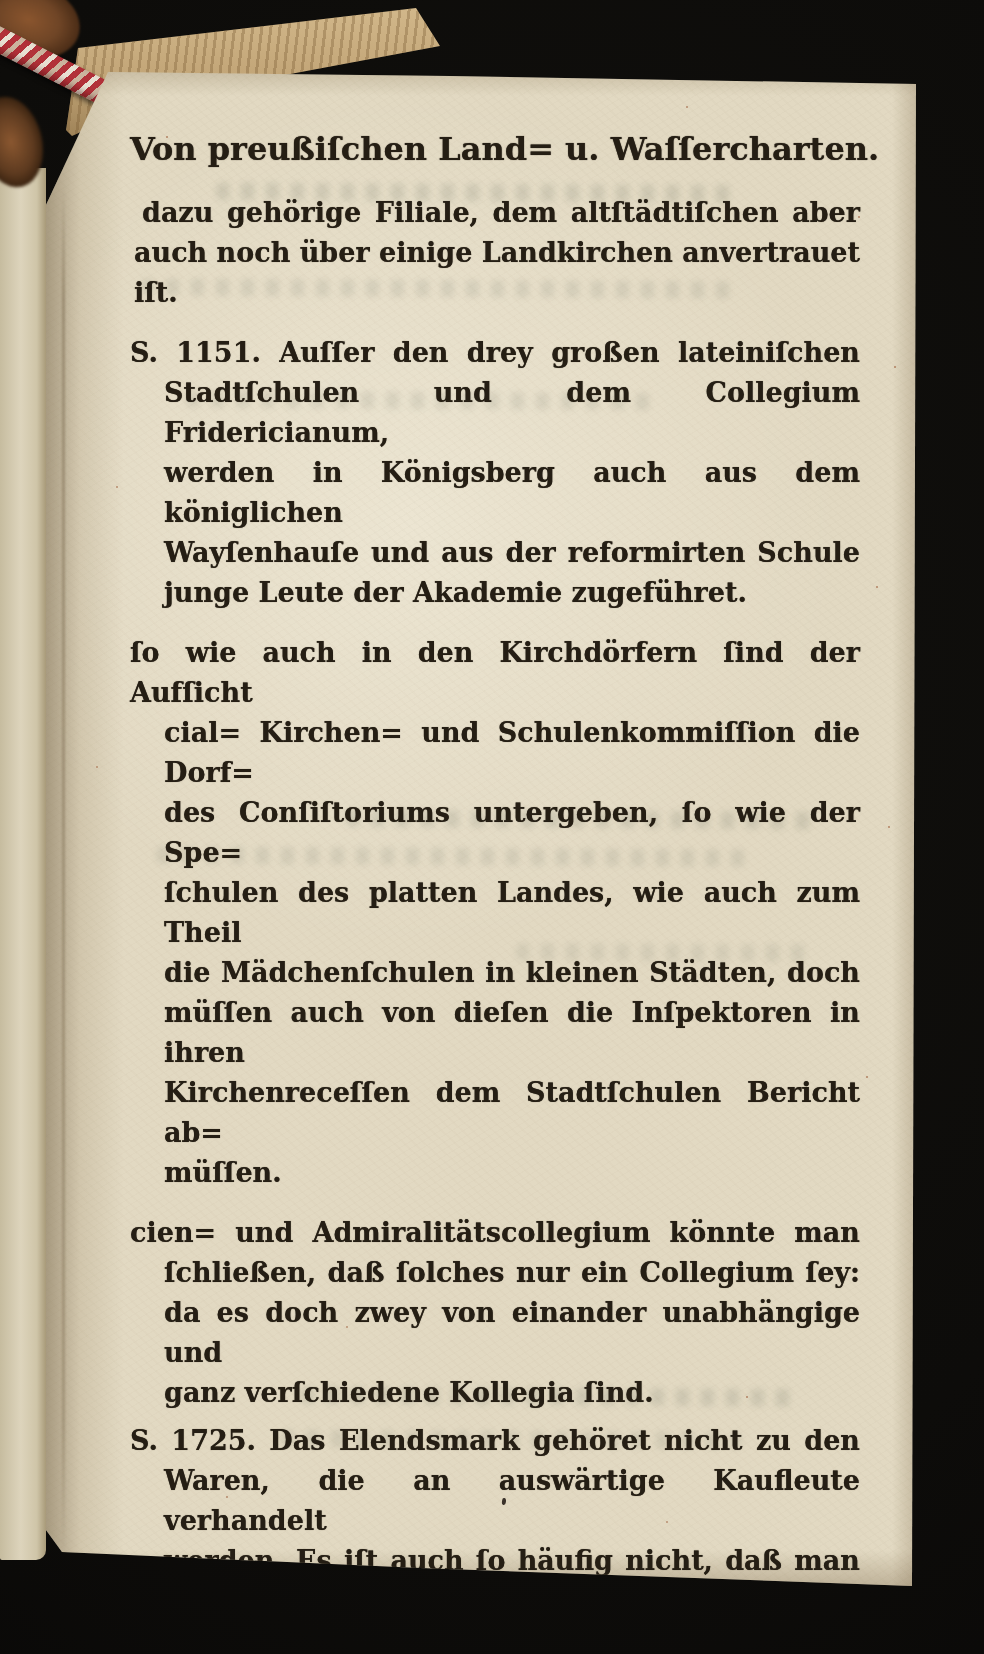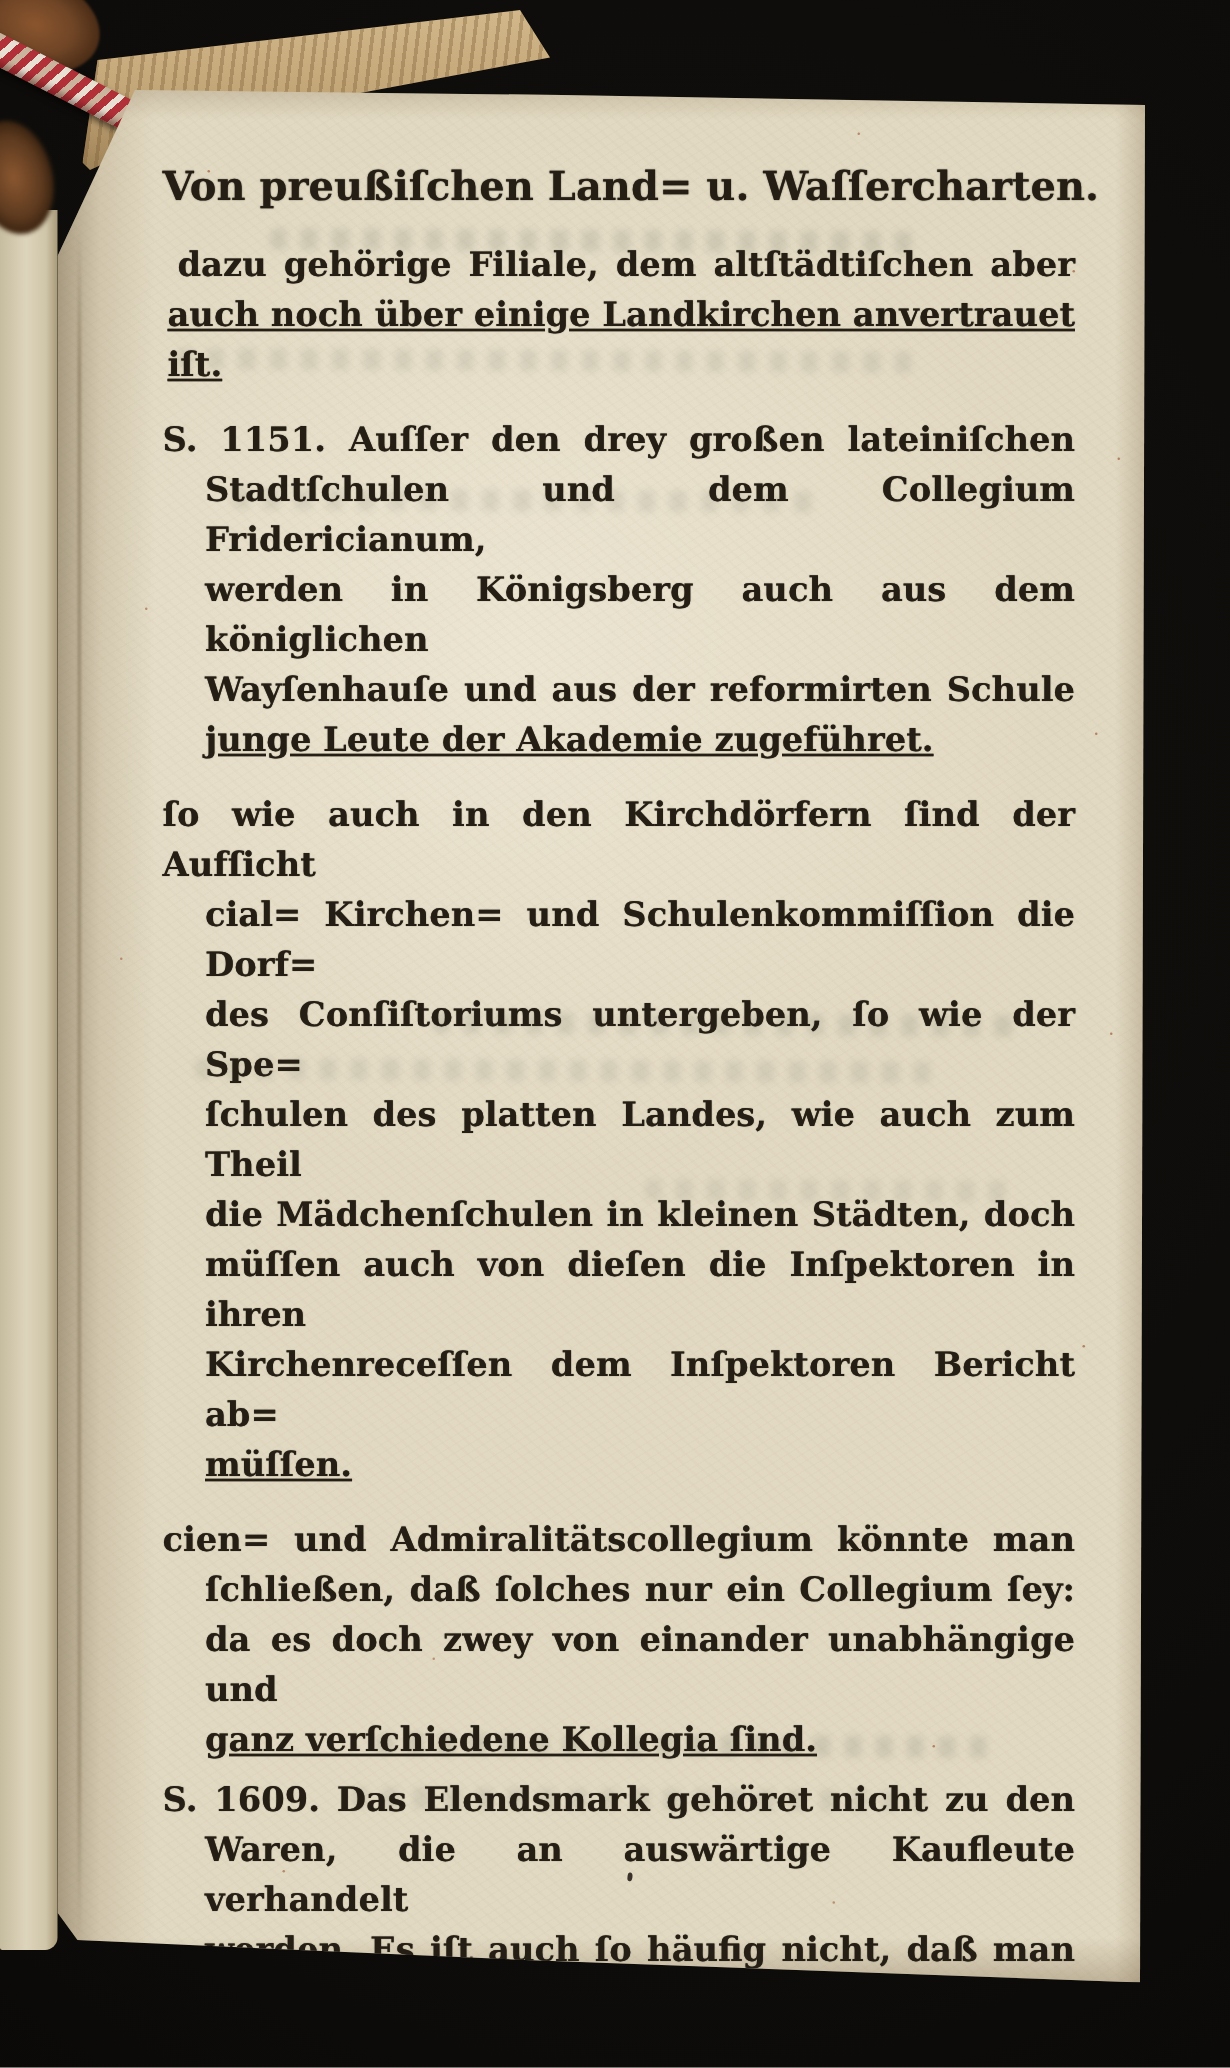--- a/index.html
+++ b/index.html
@@ -115,21 +115,21 @@
     text-shadow:0 0 .7px rgba(37,30,20,.85);
   }
   .header{
     text-align:center;font-size:32px;line-height:50px;margin-bottom:18px;white-space:nowrap;
     text-shadow:0 0 1px rgba(37,30,20,.9);
   }
   .header .pagenum{margin-left:36px;font-size:29px;}
   .para{margin:11px 0 20px 0;}
   #section-1153{margin-top:-12px;}
   .line{display:block;text-align:justify;text-align-last:justify;}
-  .line.last{text-align-last:left;text-decoration:underline;}
+  .line.last{text-align-last:left;}
   .para .line + .line{padding-left:34px;}
   #continuation-para .line{padding-left:12px;}
   #continuation-para .line + .line{padding-left:4px;}
 </style>
 </head>
 <body>
 
 <div class="scene">
 
   <div class="prev-page-strip"></div>
@@ -169,31 +169,31 @@
             <span class="line">Wayſenhauſe und aus der reformirten Schule</span>
             <span class="line last">junge Leute der Akademie zugeführet.</span>
           </p>
           <p class="para" id="section-dash">
             <span class="line">ſo wie auch in den Kirchdörfern ſind der Aufſicht</span>
             <span class="line">cial= Kirchen= und Schulenkommiſſion die Dorf=</span>
             <span class="line">des Conſiſtoriums untergeben,  ſo wie der Spe=</span>
             <span class="line">ſchulen des platten Landes,  wie auch zum Theil</span>
             <span class="line">die Mädchenſchulen in kleinen Städten,  doch</span>
             <span class="line">müſſen auch von dieſen die Inſpektoren in ihren</span>
-            <span class="line">Kirchenreceſſen dem Inſpektoren Bericht ab=</span>
+            <span class="line">Kirchenreceſſen dem Stadtſchulen Bericht ab=</span>
             <span class="line last">müſſen.</span>
           </p>
           <p class="para" id="section-1152">
             <span class="line">cien= und Admiralitätscollegium könnte man</span>
             <span class="line">ſchließen,  daß ſolches nur ein Collegium ſey:</span>
             <span class="line">da es doch zwey von einander unabhängige und</span>
             <span class="line last">ganz verſchiedene Kollegia ſind.</span>
           </p>
           <p class="para" id="section-1153">
-            <span class="line">S. 1609.  Das Elendsmark gehöret nicht zu den</span>
+            <span class="line">S. 1725.  Das Elendsmark gehöret nicht zu den</span>
             <span class="line">Waren, die an auswärtige Kaufleute verhandelt</span>
             <span class="line">werden.  Es iſt auch ſo häufig nicht,  daß man</span>
           </p>
         </div>
 
     </div>
   </div>
 </div>
 
 </body></html>

